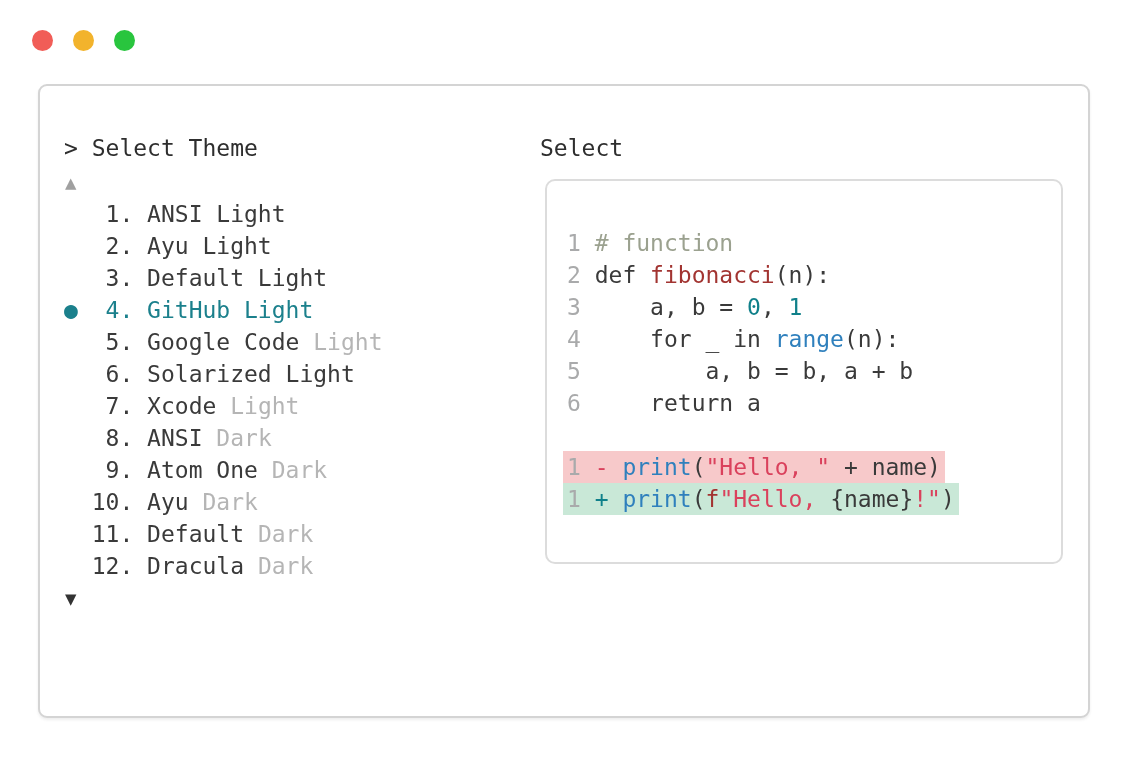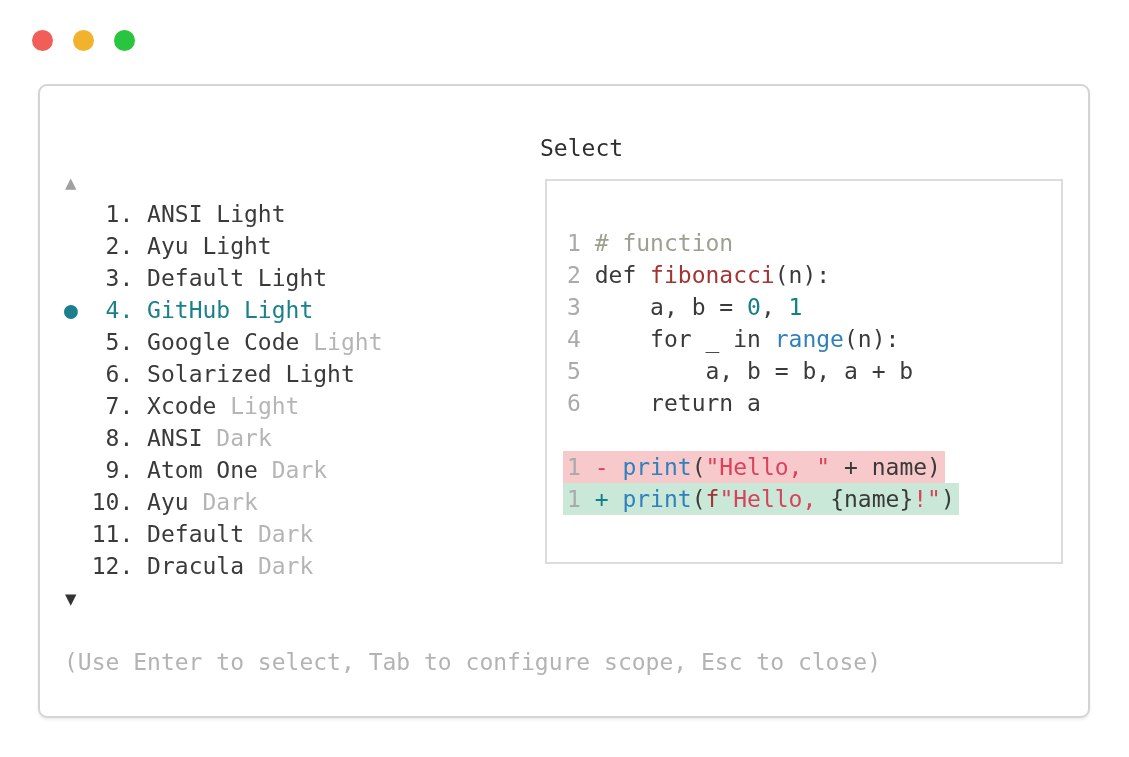--- a/index.html
+++ b/index.html
@@ -21,38 +21,38 @@
   .scroll-ind{position:absolute;left:25px;font-size:19px;line-height:24px;}
   .scroll-up{top:84px;color:#a0a0a0;}
   .scroll-down{top:500px;color:#333333;}
   .theme-list{position:absolute;left:24px;top:112px;}
   .theme-row{white-space:pre;cursor:default;}
   .hint{position:absolute;left:24px;top:560px;color:#b3b3b3;}
   
   .preview-title{position:absolute;left:500px;top:46px;color:#2e2e2e;}
   .preview-box{
     position:absolute;left:505px;top:93px;width:518px;height:385px;box-sizing:border-box;
-    border:2px solid #dcdcdc;border-radius:0;background:#ffffff;
+    border:2px solid #dcdcdc;border-radius:10px;background:#ffffff;
   }
   .code{position:absolute;left:20px;top:46px;}
   .code-line{white-space:pre;}
   .code-line.diff{width:max-content;padding:0 4px;margin-left:-4px;}
 </style>
 </head>
 <body>
 
 <div class="traffic">
   <div class="light" id="light-0" style="background: rgb(241, 93, 87);"></div>
   <div class="light" id="light-1" style="background: rgb(242, 179, 44);"></div>
   <div class="light" id="light-2" style="background: rgb(41, 197, 62);"></div>
 </div>
 
 <div class="panel">
+  <div class="mono prompt">&gt; Select Theme</div>
   <div class="scroll-ind scroll-up">▲</div>
   <div class="mono theme-list" id="theme-list"><div class="theme-row"><span style="color: rgb(27, 128, 140);">  </span><span style="color: rgb(58, 58, 58);"> 1. </span><span style="color: rgb(58, 58, 58);">ANSI Light</span></div><div class="theme-row"><span style="color: rgb(27, 128, 140);">  </span><span style="color: rgb(58, 58, 58);"> 2. </span><span style="color: rgb(58, 58, 58);">Ayu Light</span></div><div class="theme-row"><span style="color: rgb(27, 128, 140);">  </span><span style="color: rgb(58, 58, 58);"> 3. </span><span style="color: rgb(58, 58, 58);">Default Light</span></div><div class="theme-row"><span style="color: rgb(27, 128, 140);">● </span><span style="color: rgb(27, 128, 140);"> 4. </span><span style="color: rgb(27, 128, 140);">GitHub Light</span></div><div class="theme-row"><span style="color: rgb(27, 128, 140);">  </span><span style="color: rgb(58, 58, 58);"> 5. </span><span style="color: rgb(58, 58, 58);">Google Code </span><span style="color: rgb(181, 181, 181);">Light</span></div><div class="theme-row"><span style="color: rgb(27, 128, 140);">  </span><span style="color: rgb(58, 58, 58);"> 6. </span><span style="color: rgb(58, 58, 58);">Solarized Light</span></div><div class="theme-row"><span style="color: rgb(27, 128, 140);">  </span><span style="color: rgb(58, 58, 58);"> 7. </span><span style="color: rgb(58, 58, 58);">Xcode </span><span style="color: rgb(181, 181, 181);">Light</span></div><div class="theme-row"><span style="color: rgb(27, 128, 140);">  </span><span style="color: rgb(58, 58, 58);"> 8. </span><span style="color: rgb(58, 58, 58);">ANSI </span><span style="color: rgb(181, 181, 181);">Dark</span></div><div class="theme-row"><span style="color: rgb(27, 128, 140);">  </span><span style="color: rgb(58, 58, 58);"> 9. </span><span style="color: rgb(58, 58, 58);">Atom One </span><span style="color: rgb(181, 181, 181);">Dark</span></div><div class="theme-row"><span style="color: rgb(27, 128, 140);">  </span><span style="color: rgb(58, 58, 58);">10. </span><span style="color: rgb(58, 58, 58);">Ayu </span><span style="color: rgb(181, 181, 181);">Dark</span></div><div class="theme-row"><span style="color: rgb(27, 128, 140);">  </span><span style="color: rgb(58, 58, 58);">11. </span><span style="color: rgb(58, 58, 58);">Default </span><span style="color: rgb(181, 181, 181);">Dark</span></div><div class="theme-row"><span style="color: rgb(27, 128, 140);">  </span><span style="color: rgb(58, 58, 58);">12. </span><span style="color: rgb(58, 58, 58);">Dracula </span><span style="color: rgb(181, 181, 181);">Dark</span></div></div>
   <div class="scroll-ind scroll-down">▼</div>
-  <div class="mono hint">(Use Enter to select, Tab to configure scope, Esc to close)</div>
 
   <div class="mono preview-title">Select</div>
   <div class="preview-box">
     <div class="mono code" id="code"><div class="code-line"><span style="color: rgb(169, 170, 171);">1 </span><span style="color: rgb(155, 161, 143);"># function</span></div><div class="code-line"><span style="color: rgb(169, 170, 171);">2 </span><span style="color: rgb(58, 58, 58);">def </span><span style="color: rgb(162, 52, 49);">fibonacci</span><span style="color: rgb(58, 58, 58);">(n):</span></div><div class="code-line"><span style="color: rgb(169, 170, 171);">3 </span><span style="color: rgb(58, 58, 58);">    a, b = </span><span style="color: rgb(16, 128, 138);">0</span><span style="color: rgb(58, 58, 58);">, </span><span style="color: rgb(16, 128, 138);">1</span></div><div class="code-line"><span style="color: rgb(169, 170, 171);">4 </span><span style="color: rgb(58, 58, 58);">    for _ in </span><span style="color: rgb(47, 128, 189);">range</span><span style="color: rgb(58, 58, 58);">(n):</span></div><div class="code-line"><span style="color: rgb(169, 170, 171);">5 </span><span style="color: rgb(58, 58, 58);">        a, b = b, a + b</span></div><div class="code-line"><span style="color: rgb(169, 170, 171);">6 </span><span style="color: rgb(58, 58, 58);">    return a</span></div><div class="code-line"><span>&nbsp;</span></div><div class="code-line diff" style="background: rgb(247, 201, 202);"><span style="color: rgb(169, 170, 171);">1 </span><span style="color: rgb(218, 65, 92);">- </span><span style="color: rgb(47, 128, 189);">print</span><span style="color: rgb(58, 58, 58);">(</span><span style="color: rgb(218, 65, 92);">"Hello, "</span><span style="color: rgb(58, 58, 58);"> + name)</span></div><div class="code-line diff" style="background: rgb(201, 232, 215);"><span style="color: rgb(169, 170, 171);">1 </span><span style="color: rgb(16, 128, 138);">+ </span><span style="color: rgb(47, 128, 189);">print</span><span style="color: rgb(58, 58, 58);">(</span><span style="color: rgb(162, 52, 49);">f</span><span style="color: rgb(218, 65, 92);">"Hello, </span><span style="color: rgb(58, 58, 58);">{name}</span><span style="color: rgb(218, 65, 92);">!"</span><span style="color: rgb(58, 58, 58);">)</span></div></div>
   </div>
 </div>
 
 </body></html>

